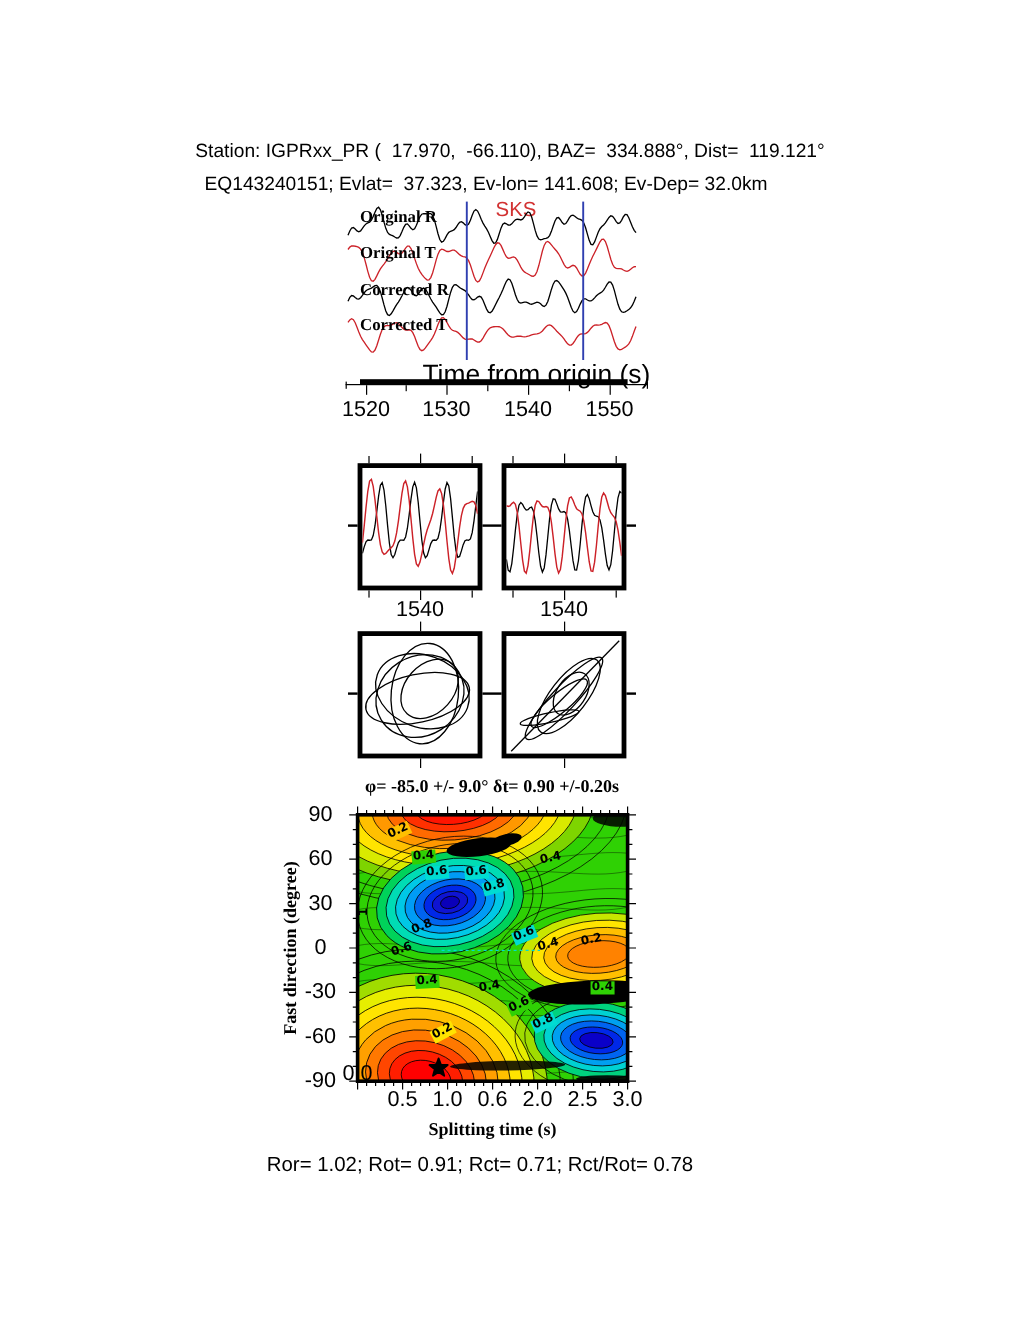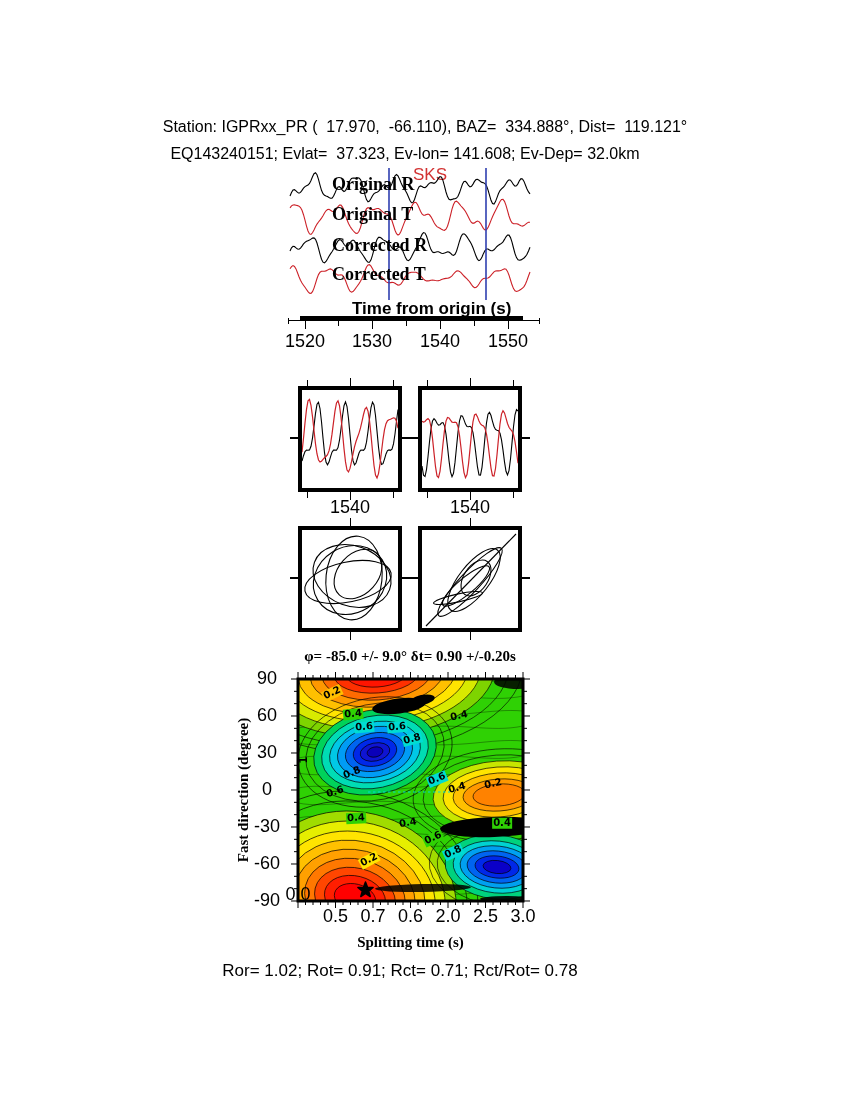--- a/index.html
+++ b/index.html
@@ -3,21 +3,21 @@
 <meta charset="utf-8">
 <style>
   html,body{margin:0;padding:0;background:#ffffff;}
   #page{position:relative;width:850px;height:1100px;background:#ffffff;overflow:hidden;
         font-family:"Liberation Sans",sans-serif;color:#000;}
   .abs{position:absolute;}
   .sans{font-family:"Liberation Sans",sans-serif;}
   .serifb{font-family:"Liberation Serif",serif;font-weight:bold;}
   .hline{font-size:16px;white-space:pre;}
   .center850{left:0;width:850px;text-align:center;}
-  .tracelabel{font-family:"Liberation Serif",serif;font-weight:bold;font-size:18px;white-space:nowrap;margin-left:32px;}
+  .tracelabel{font-family:"Liberation Serif",serif;font-weight:bold;font-size:14px;white-space:nowrap;}
   .ticknum{font-size:18px;}
   .box{position:absolute;width:96px;height:98px;border:4px solid #000;background:transparent;}
   .tick{position:absolute;background:#000;}
   .ctrlabel{position:absolute;font-family:"DejaVu Sans",sans-serif;font-weight:bold;font-size:10px;
             line-height:1.05;padding:0 1px;color:#000;white-space:nowrap;}
   .xticklab{position:absolute;font-size:18px;transform:translateX(-50%);}
   .yticklab{position:absolute;width:42px;text-align:center;font-size:18px;}
 </style>
 </head>
 <body>
@@ -36,21 +36,21 @@
       <polyline points="5.0,108.7 6.5,106.6 8.0,105.6 9.5,106.4 11.0,108.9 12.5,112.7 14.0,116.7 15.5,120.2 17.0,123.0 18.5,125.2 20.0,127.3 21.5,129.5 23.0,131.6 24.5,133.2 26.0,133.4 27.5,131.7 29.0,128.1 30.5,123.3 32.0,118.5 33.5,114.6 35.0,112.2 36.5,111.3 38.0,111.3 39.5,111.3 41.0,110.9 42.5,110.1 44.0,109.2 45.5,108.9 47.0,109.6 48.5,111.1 50.0,113.0 51.5,114.4 53.0,115.1 54.5,115.0 56.0,114.8 57.5,115.3 59.0,117.2 60.5,120.5 62.0,124.6 63.5,128.5 65.0,131.2 66.5,132.2 68.0,131.6 69.5,129.9 71.0,127.8 72.5,125.7 74.0,123.6 75.5,121.3 77.0,118.3 78.5,114.6 80.0,110.5 81.5,107.0 83.0,104.9 84.5,104.7 86.0,106.2 87.5,108.8 89.0,111.6 90.5,113.9 92.0,115.2 93.5,115.8 95.0,116.2 96.5,117.0 98.0,118.3 99.5,120.0 101.0,121.6 102.5,122.6 104.0,122.9 105.5,122.6 107.0,122.4 108.5,122.5 110.0,123.3 111.5,124.3 113.0,125.1 114.5,125.0 116.0,123.9 117.5,121.7 119.0,119.1 120.5,116.5 122.0,114.5 123.5,113.2 125.0,112.6 126.5,112.3 128.0,112.2 129.5,112.2 131.0,112.3 132.5,112.9 134.0,114.0 135.5,115.6 137.0,117.5 138.5,119.1 140.0,120.3 141.5,120.9 143.0,120.9 144.5,120.6 146.0,120.2 147.5,120.1 149.0,120.2 150.5,120.5 152.0,120.7 153.5,120.6 155.0,120.2 156.5,119.6 158.0,119.0 159.5,118.6 161.0,118.4 162.5,118.3 164.0,117.9 165.5,117.1 167.0,115.8 168.5,114.0 170.0,112.3 171.5,111.1 173.0,110.8 174.5,111.4 176.0,112.7 177.5,114.3 179.0,116.0 180.5,117.5 182.0,118.9 183.5,120.5 185.0,122.4 186.5,124.6 188.0,126.5 189.5,127.6 191.0,127.5 192.5,126.2 194.0,124.0 195.5,121.5 197.0,119.6 198.5,118.5 200.0,118.2 201.5,118.3 203.0,118.0 204.5,117.0 206.0,115.4 207.5,113.5 209.0,111.9 210.5,111.0 212.0,110.8 213.5,110.9 215.0,110.8 216.5,110.3 218.0,109.4 219.5,108.8 221.0,109.2 222.5,111.4 224.0,115.2 225.5,120.0 227.0,124.8 228.5,128.6 230.0,130.8 231.5,131.5 233.0,131.1 234.5,130.2 236.0,129.3 237.5,128.2 239.0,126.6 240.5,124.0 242.0,120.3 243.5,116.0 245.0,112.0" fill="none" stroke="#cc2128" stroke-width="1.1"></polyline>
       <line x1="104" y1="8" x2="104" y2="140" stroke="#2f3fb0" stroke-width="1.6"></line>
       <line x1="201" y1="8" x2="201" y2="140" stroke="#2f3fb0" stroke-width="1.6"></line>
     </svg>
 
   <div class="abs tracelabel" style="left:300px;top:174px;">Original R</div>
   <div class="abs tracelabel" style="left:300px;top:204px;">Original T</div>
   <div class="abs tracelabel" style="left:300px;top:235px;">Corrected R</div>
   <div class="abs tracelabel" style="left:300px;top:264px;">Corrected T</div>
 
-  <div class="abs sans" style="left:352px;top:299px;font-size:17px;font-weight:bold;">Time from origin (s)</div>
+  <div class="abs sans" style="left:352px;top:299px;font-size:22px;">Time from origin (s)</div>
   <div class="abs tick" style="left:288px;top:320px;width:252px;height:1px;"></div>
   <div class="abs tick" style="left:300px;top:316px;width:223px;height:4px;"></div>
   <div id="time-ticks" class="abs" style="left:0;top:0;">
       <div class="tick" style="left: 305px; top: 321px; width: 1px; height: 8px;"></div>
       <div class="tick" style="left: 372px; top: 321px; width: 1px; height: 8px;"></div>
       <div class="tick" style="left: 440px; top: 321px; width: 1px; height: 8px;"></div>
       <div class="tick" style="left: 508px; top: 321px; width: 1px; height: 8px;"></div>
       <div class="tick" style="left: 338px; top: 321px; width: 1px; height: 5px;"></div>
       <div class="tick" style="left: 406px; top: 321px; width: 1px; height: 5px;"></div>
       <div class="tick" style="left: 474px; top: 321px; width: 1px; height: 5px;"></div>
@@ -352,21 +352,21 @@
       <div class="yticklab" style="left: 246px; top: 704.999px;">60</div>
       <div class="yticklab" style="left: 246px; top: 741.998px;">30</div>
       <div class="yticklab" style="left: 246px; top: 778.997px;">0</div>
       <div class="yticklab" style="left: 246px; top: 815.996px;">-30</div>
       <div class="yticklab" style="left: 246px; top: 852.995px;">-60</div>
       <div class="yticklab" style="left: 246px; top: 889.994px;">-90</div>
     </div>
   <div id="contour-xticklabels">
       <div class="xticklab" style="left: 298px; top: 884px;">0.0</div>
       <div class="xticklab" style="left: 335.5px; top: 906px;">0.5</div>
-      <div class="xticklab" style="left: 373px; top: 906px;">0.7</div>
+      <div class="xticklab" style="left: 373px; top: 906px;">1.0</div>
       <div class="xticklab" style="left: 410.5px; top: 906px;">0.6</div>
       <div class="xticklab" style="left: 448px; top: 906px;">2.0</div>
       <div class="xticklab" style="left: 485.5px; top: 906px;">2.5</div>
       <div class="xticklab" style="left: 523px; top: 906px;">3.0</div>
     </div>
 
   <div class="abs serifb" style="left:298px;top:934px;width:225px;text-align:center;font-size:15px;">Splitting time (s)</div>
 
   <div class="abs sans" style="left:0;top:961px;width:800px;text-align:center;font-size:17px;">Ror= 1.02; Rot= 0.91; Rct= 0.71; Rct/Rot= 0.78</div>
 </div>

